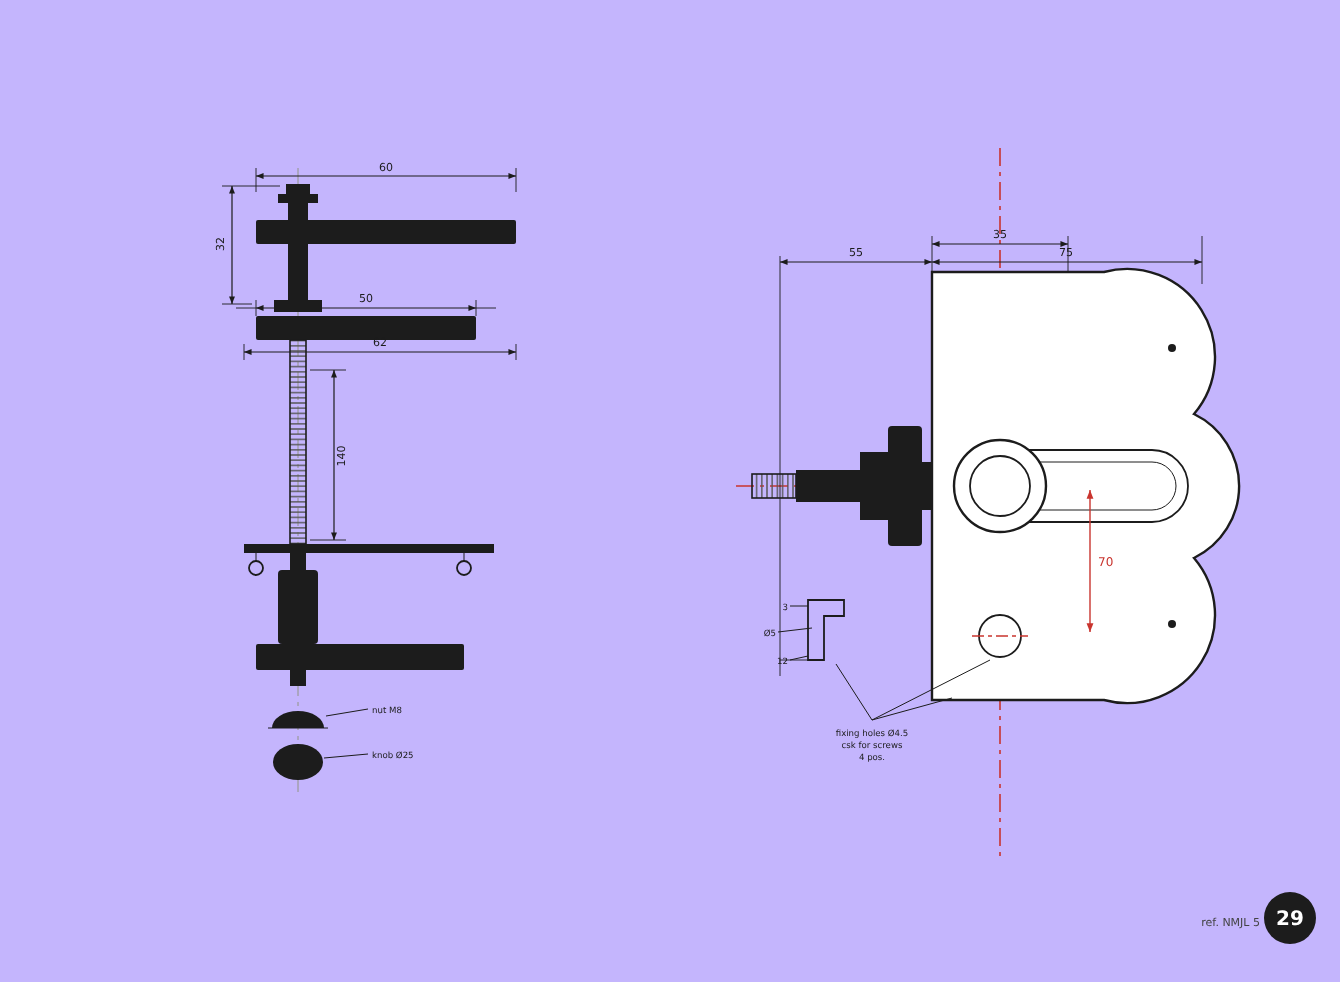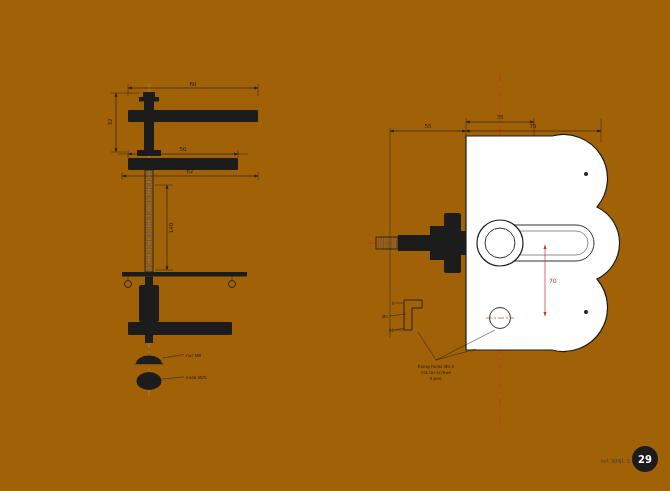--- a/index.html
+++ b/index.html
@@ -1,17 +1,17 @@
 <!DOCTYPE html>
 <html><head>
 <meta charset="utf-8">
 <style>
   html,body{margin:0;padding:0;background:#e8e8e8;}
   .canvas{
-    width:670px;height:491px;background:#a16207;position:relative;overflow:hidden;
+    width:670px;height:491px;background:#c4b5fd;position:relative;overflow:hidden;
     font-family:"DejaVu Sans", sans-serif;
   }
   svg{position:absolute;left:0;top:0;}
   .ink{stroke:#1c1c1c;}
   .thin{stroke-width:0.5;fill:none;}
   .dimline{stroke:#1c1c1c;stroke-width:0.6;fill:none;}
   .extline{stroke:#1c1c1c;stroke-width:0.45;fill:none;}
   .outline{stroke:#1c1c1c;stroke-width:1.2;fill:#ffffff;}
   .outline-thin{stroke:#1c1c1c;stroke-width:0.9;fill:none;}
   .solid{fill:#1c1c1c;stroke:none;}

